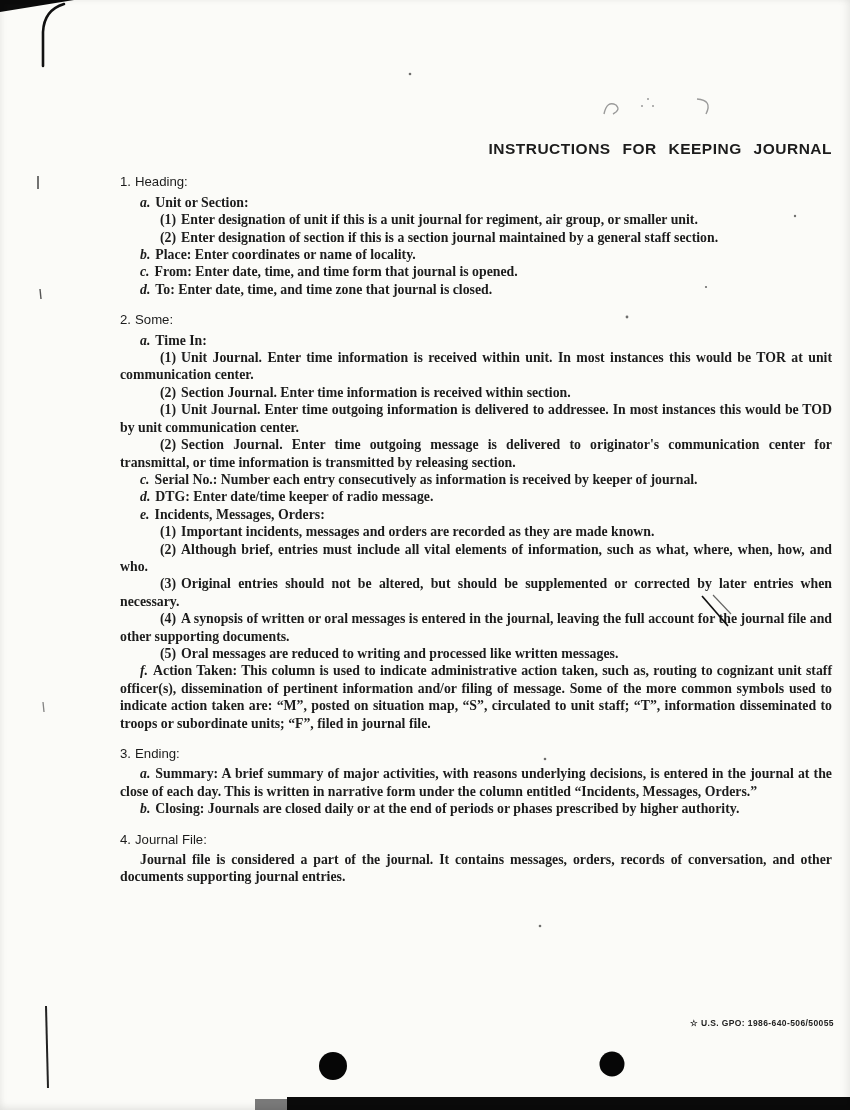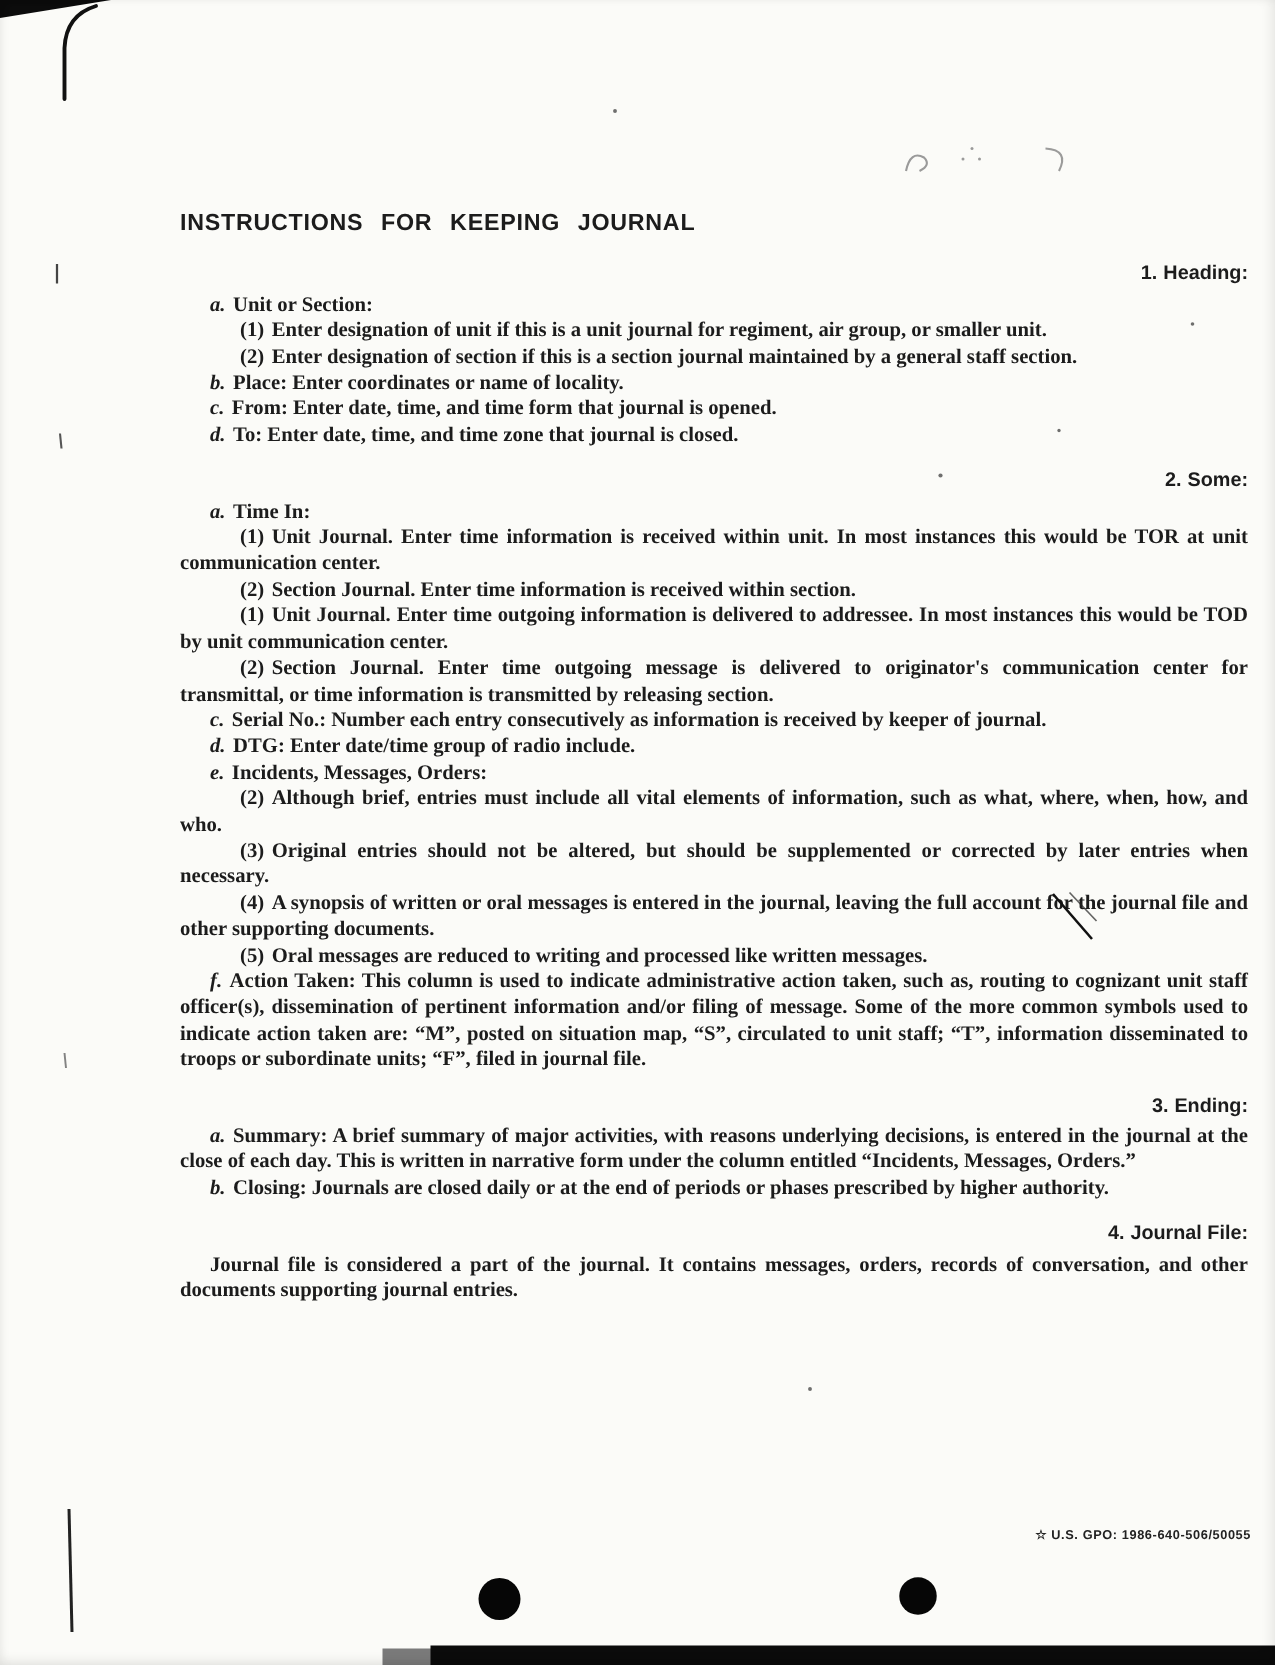--- a/index.html
+++ b/index.html
@@ -19,34 +19,33 @@
     box-shadow: inset -3px -3px 8px rgba(0,0,0,0.07), inset 2px 0 6px rgba(0,0,0,0.05);
   }
   .content {
     position: absolute;
     top: 140px; left: 120px;
     width: 712px;
     font-size: 13.8px;
     line-height: 17.4px;
   }
   .doc-title {
-    text-align: left;
+    text-align: right;
     font-family: "Liberation Sans", sans-serif;
     font-weight: 700;
     font-size: 15.5px;
     letter-spacing: 0.5px;
     word-spacing: 7px;
     margin: 0 0 16px 0;
   }
   .sec-head {
     font-family: "Liberation Sans", sans-serif;
-    font-weight: 700;
+    font-weight: 400;
     font-size: 13.2px;
     margin: 13px 0 3px 0;
-    text-align: right;
   }
   .sec-head .sec-num { margin-right: 4px; }
   .para {
     margin: 0;
     text-align: justify;
     font-weight: bold;
   }
   .para.indent-1 { text-indent: 20px; }
   .para.indent-2 { text-indent: 40px; }
   .para.space-before { margin-top: 0; }
@@ -83,22 +82,23 @@
         <p class="para indent-1"><span class="marker italic">d.</span><span class="para-text">To: Enter date, time, and time zone that journal is closed.</span></p>
       </section>
       <section>
         <p class="sec-head"><span class="sec-num">2.</span><span class="sec-title">Some:</span></p>
         <p class="para indent-1"><span class="marker italic">a.</span><span class="para-text">Time In:</span></p>
         <p class="para indent-2"><span class="marker">(1)</span><span class="para-text">Unit Journal.  Enter time information is received within unit.  In most instances this would be TOR at unit communication center.</span></p>
         <p class="para indent-2"><span class="marker">(2)</span><span class="para-text">Section Journal.  Enter time information is received within section.</span></p>
         <p class="para indent-2 space-before"><span class="marker">(1)</span><span class="para-text">Unit Journal.  Enter time outgoing information is delivered to addressee.  In most instances this would be TOD by unit communication center.</span></p>
         <p class="para indent-2"><span class="marker">(2)</span><span class="para-text">Section Journal.  Enter time outgoing message is delivered to originator's communication center for transmittal, or time information is transmitted by releasing section.</span></p>
         <p class="para indent-1"><span class="marker italic">c.</span><span class="para-text">Serial No.: Number each entry consecutively as information is received by keeper of journal.</span></p>
-        <p class="para indent-1"><span class="marker italic">d.</span><span class="para-text">DTG: Enter date/time group of radio include.</span></p>
+        <p class="para indent-1"><span class="marker italic">d.</span><span class="para-text">DTG: Enter date/time keeper of radio message.</span></p>
         <p class="para indent-1"><span class="marker italic">e.</span><span class="para-text">Incidents, Messages, Orders:</span></p>
+        <p class="para indent-2"><span class="marker">(1)</span><span class="para-text">Important incidents, messages and orders are recorded as they are made known.</span></p>
         <p class="para indent-2"><span class="marker">(2)</span><span class="para-text">Although brief, entries must include all vital elements of information, such as what, where, when, how, and who.</span></p>
         <p class="para indent-2"><span class="marker">(3)</span><span class="para-text">Original entries should not be altered, but should be supplemented or corrected by later entries when necessary.</span></p>
         <p class="para indent-2"><span class="marker">(4)</span><span class="para-text">A synopsis of written or oral messages is entered in the journal, leaving the full account for the journal file and other supporting documents.</span></p>
         <p class="para indent-2"><span class="marker">(5)</span><span class="para-text">Oral messages are reduced to writing and processed like written messages.</span></p>
         <p class="para indent-1"><span class="marker italic">f.</span><span class="para-text">Action Taken: This column is used to indicate administrative action taken, such as, routing to cognizant unit staff officer(s), dissemination of pertinent information and/or filing of message.  Some of the more common symbols used to indicate action taken are: “M”, posted on situation map, “S”, circulated to unit staff; “T”, information disseminated to troops or subordinate units; “F”, filed in journal file.</span></p>
       </section>
       <section>
         <p class="sec-head"><span class="sec-num">3.</span><span class="sec-title">Ending:</span></p>
         <p class="para indent-1"><span class="marker italic">a.</span><span class="para-text">Summary: A brief summary of major activities, with reasons underlying decisions, is entered in the journal at the close of each day.  This is written in narrative form under the column entitled “Incidents, Messages, Orders.”</span></p>
         <p class="para indent-1"><span class="marker italic">b.</span><span class="para-text">Closing: Journals are closed daily or at the end of periods or phases prescribed by higher authority.</span></p>

